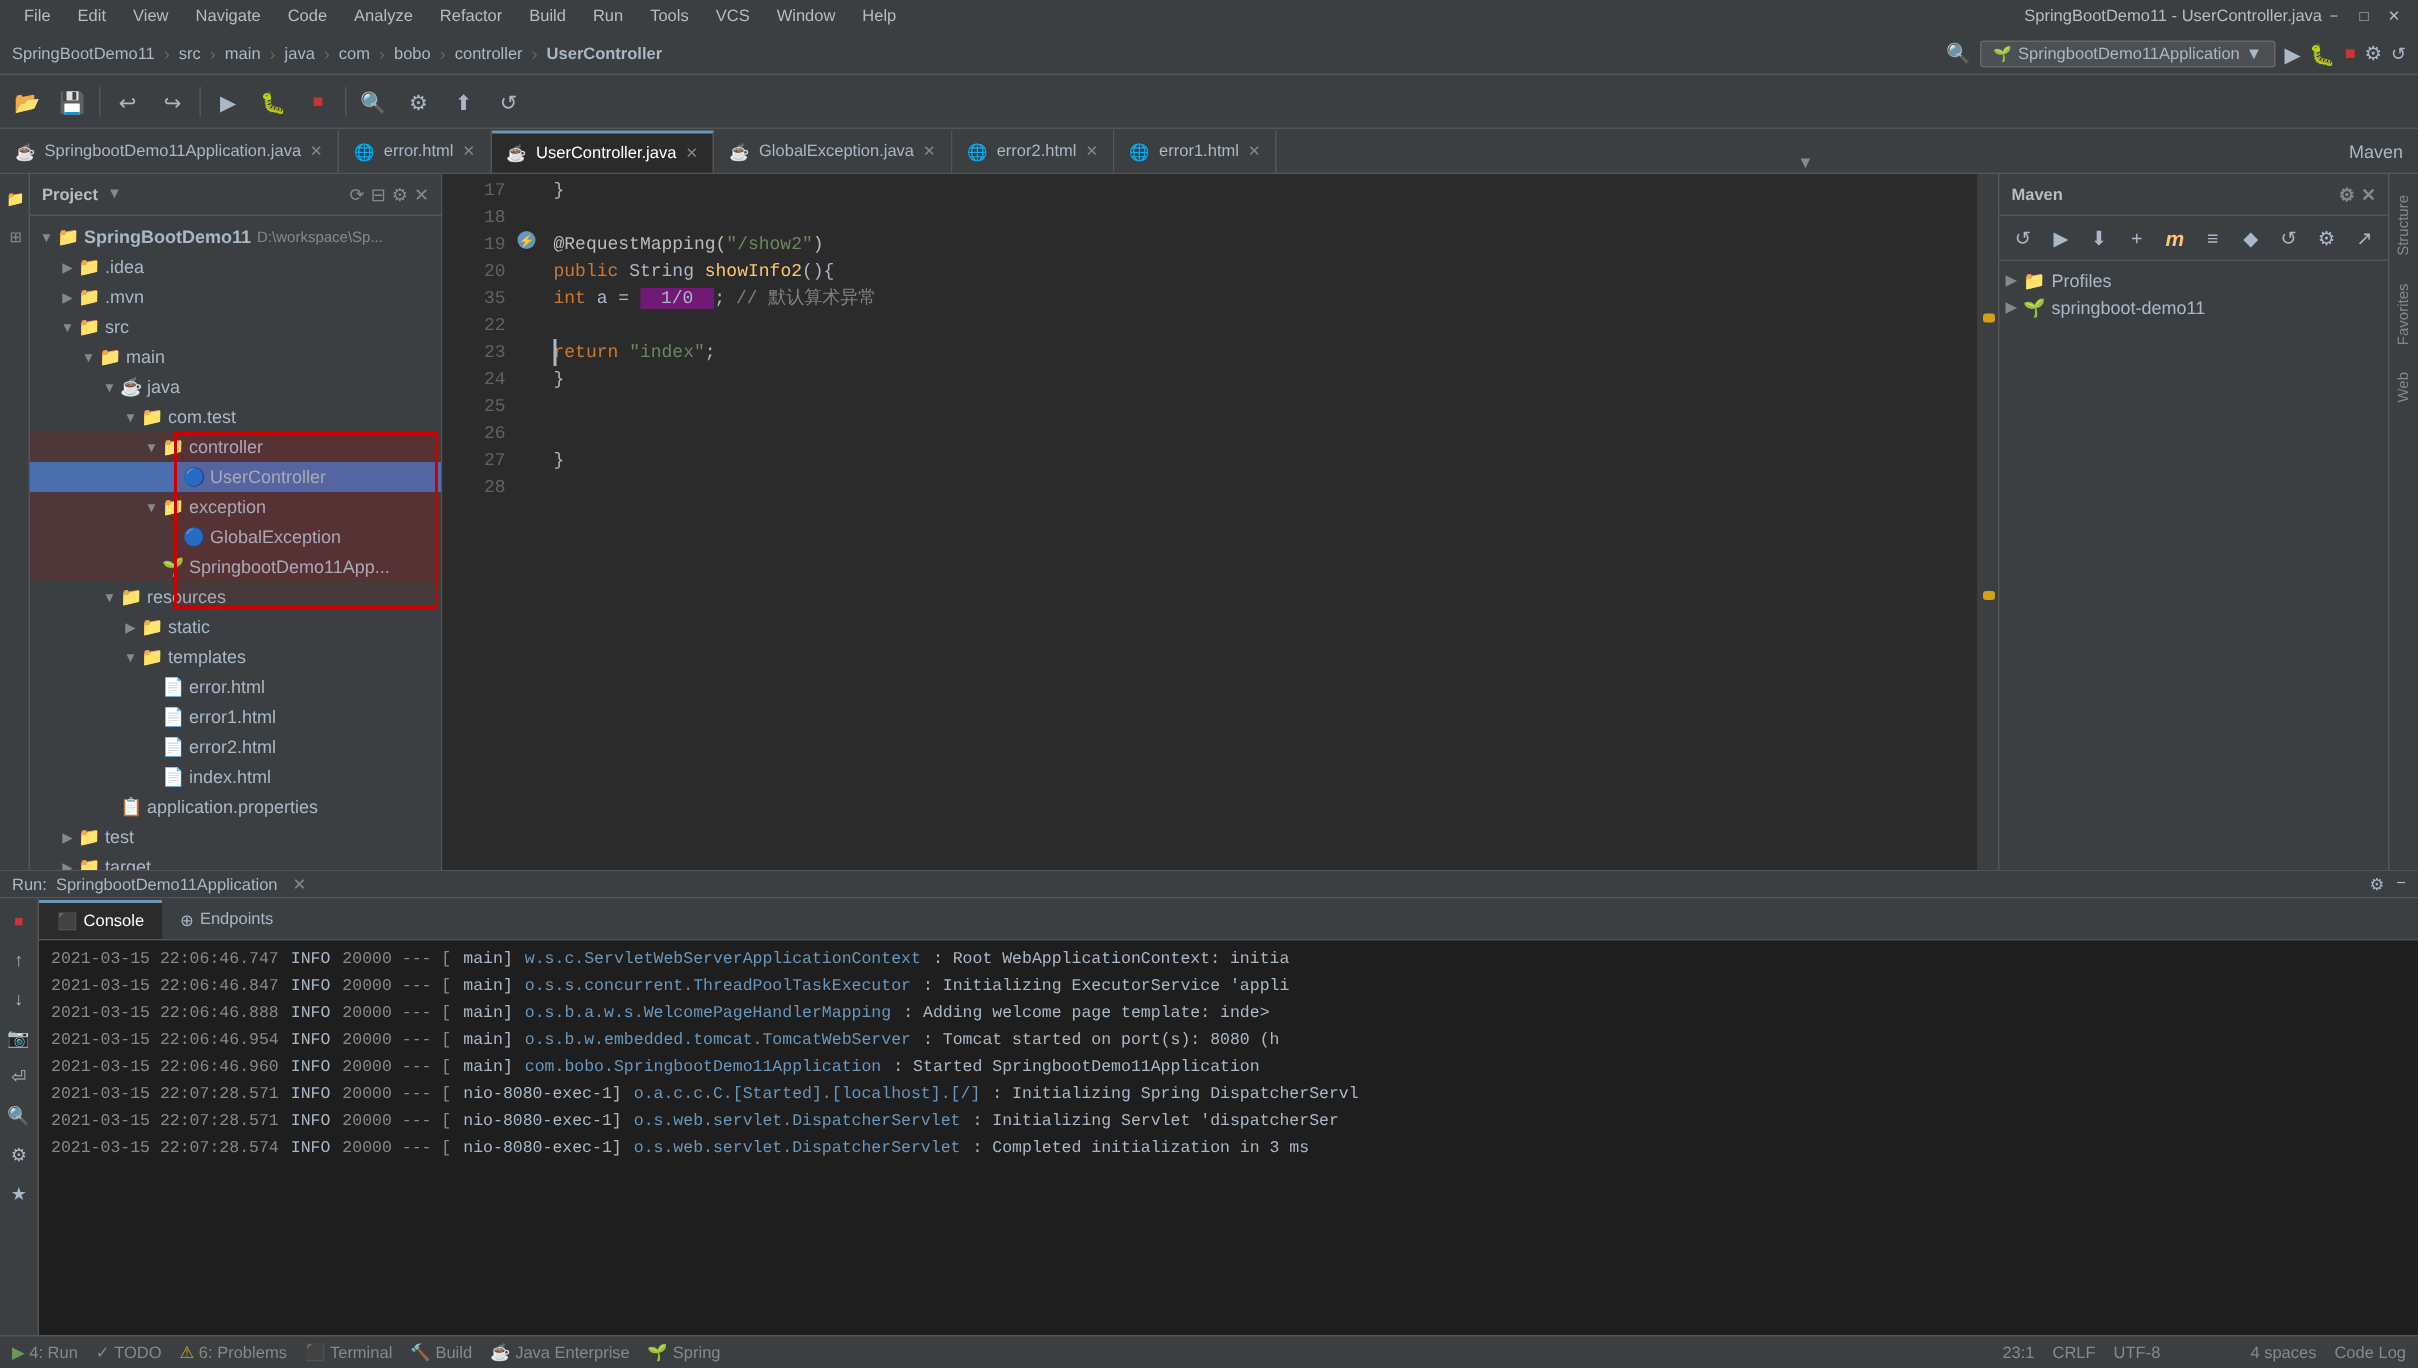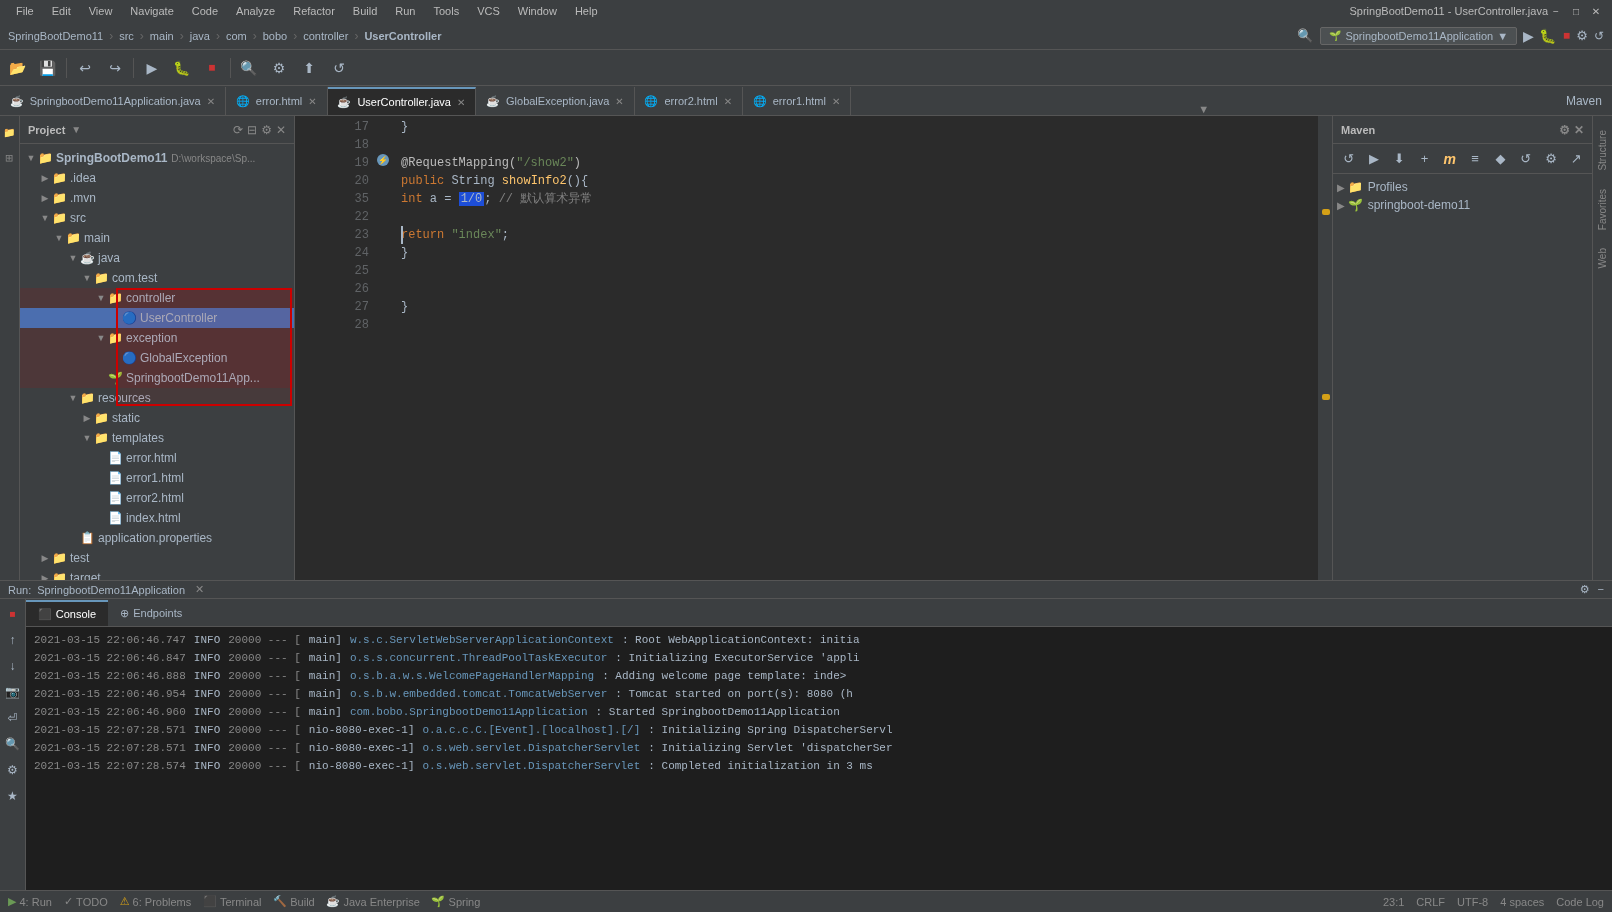--- a/index.html
+++ b/index.html
@@ -49,21 +49,21 @@
     .tree-label { font-size: 12px; color: #a9b7c6; }
     .folder-icon { color: #dcb67a; }
     .java-icon { color: #6897bb; }
     .html-icon { color: #e8bf6a; }
 
     
     .highlight-box { position: absolute; border: 2px solid #cc0000; background: rgba(204,0,0,0.08); pointer-events: none; z-index: 100; }
 
     
     .editor-area { flex: 1; display: flex; flex-direction: column; background: #2b2b2b; position: relative; }
-    .editor-content { flex: 1; display: flex; overflow: hidden; margin-left: 32px; }
+    .editor-content { flex: 1; display: flex; overflow: hidden; }
     .line-numbers { width: 40px; background: #2b2b2b; color: #606366; font-family: 'Courier New', monospace; font-size: 12px; text-align: right; padding: 0 6px 0 0; user-select: none; flex-shrink: 0; line-height: 18px; padding-top: 2px; }
     .code-area { flex: 1; padding: 2px 10px; font-family: 'Courier New', monospace; font-size: 12px; line-height: 18px; overflow: auto; }
 
     .kw { color: #cc7832; }
     .comment { color: #808080; }
 
     
     .maven-panel { width: 260px; background: #3c3f41; border-left: 1px solid #555; display: flex; flex-direction: column; flex-shrink: 0; }
     .maven-header { height: 28px; display: flex; align-items: center; padding: 0 8px; border-bottom: 1px solid #555; font-size: 11px; color: #bbb; font-weight: bold; }
     .maven-toolbar { height: 30px; display: flex; align-items: center; padding: 0 4px; gap: 2px; border-bottom: 1px solid #555; }
@@ -409,21 +409,21 @@
 
       <div style="width:16px;background:#2b2b2b;flex-shrink:0;position:relative;">
         <div style="position:absolute;top:38px;left:2px;width:12px;height:12px;border-radius:50%;background:#6897bb;display:flex;align-items:center;justify-content:center;font-size:8px;color:#fff;">⚡</div>
       </div>
 
       <div class="code-area">
         <div style="line-height:18px;">    <span style="color:#a9b7c6;">}</span></div>
         <div style="line-height:18px;">&nbsp;</div>
         <div style="line-height:18px;">    <span style="color:#bbb;">@RequestMapping(</span><span style="color:#6a8759;">"/show2"</span><span style="color:#bbb;">)</span></div>
         <div style="line-height:18px;">    <span class="kw">public</span> <span style="color:#a9b7c6;">String</span> <span style="color:#ffc66d;">showInfo2</span><span style="color:#a9b7c6;">(){</span></div>
-        <div style="line-height:18px;">        <span class="kw">int</span> <span style="color:#a9b7c6;">a</span> <span style="color:#a9b7c6;">=</span> <span style="background:#1d4ed8;color:#a9b7c6;padding:0 2px;">1/0</span><span style="color:#a9b7c6;">;</span> <span class="comment">// 默认算术异常</span></div>
+        <div style="line-height:18px;">        <span class="kw">int</span> <span style="color:#a9b7c6;">a</span> <span style="color:#a9b7c6;">=</span> <span style="background:#701a75;color:#a9b7c6;padding:0 14px;">1/0</span><span style="color:#a9b7c6;">;</span> <span class="comment">// 默认算术异常</span></div>
         <div style="line-height:18px;">&nbsp;</div>
         <div style="line-height:18px; position:relative;">        <span class="kw">return</span> <span style="color:#6a8759;">"index"</span><span style="color:#a9b7c6;">;</span><span style="position:absolute;left:0;top:0;width:2px;height:18px;background:#a9b7c6;animation:blink 1s step-start infinite;"></span></div>
         <div style="line-height:18px;">    <span style="color:#a9b7c6;">}</span></div>
         <div style="line-height:18px;">&nbsp;</div>
         <div style="line-height:18px;">&nbsp;</div>
         <div style="line-height:18px;"><span style="color:#a9b7c6;">}</span></div>
         <div style="line-height:18px;">&nbsp;</div>
       </div>
 
       <div style="width:14px;background:#3c3f41;flex-shrink:0;position:relative;">
@@ -547,21 +547,21 @@
             <span class="log-thread">20000 --- [</span>
             <span style="color:#a9b7c6;flex-shrink:0;">main]</span>
             <span class="log-class">com.bobo.SpringbootDemo11Application</span>
             <span class="log-msg">: Started SpringbootDemo11Application</span>
           </div>
           <div class="log-line">
             <span class="log-time">2021-03-15 22:07:28.571</span>
             <span class="log-level">INFO</span>
             <span class="log-thread">20000 --- [</span>
             <span style="color:#a9b7c6;flex-shrink:0;">nio-8080-exec-1]</span>
-            <span class="log-class">o.a.c.c.C.[Event].[localhost].[/]</span>
+            <span class="log-class">o.a.c.c.C.[Started].[localhost].[/]</span>
             <span class="log-msg">: Initializing Spring DispatcherServl</span>
           </div>
           <div class="log-line">
             <span class="log-time">2021-03-15 22:07:28.571</span>
             <span class="log-level">INFO</span>
             <span class="log-thread">20000 --- [</span>
             <span style="color:#a9b7c6;flex-shrink:0;">nio-8080-exec-1]</span>
             <span class="log-class">o.s.web.servlet.DispatcherServlet</span>
             <span class="log-msg">: Initializing Servlet 'dispatcherSer</span>
           </div>
@@ -607,21 +607,21 @@
     </span>
     <span style="cursor:pointer;display:flex;align-items:center;gap:3px;">
       <span style="color:#6fb44a;">🌱</span>
       <span>Spring</span>
     </span>
   </div>
   <div class="status-right">
     <span style="cursor:pointer;">23:1</span>
     <span style="cursor:pointer;">CRLF</span>
     <span style="cursor:pointer;">UTF-8</span>
-    <span style="cursor:pointer;">4 spaces</span>
+    <span style="cursor:pointer;margin-left:48px;">4 spaces</span>
     <span style="cursor:pointer;">Code Log</span>
   </div>
 </div>
 
 <style>
 @keyframes blink {
   0%, 100% { opacity: 1; }
   50% { opacity: 0; }
 }
 </style>

